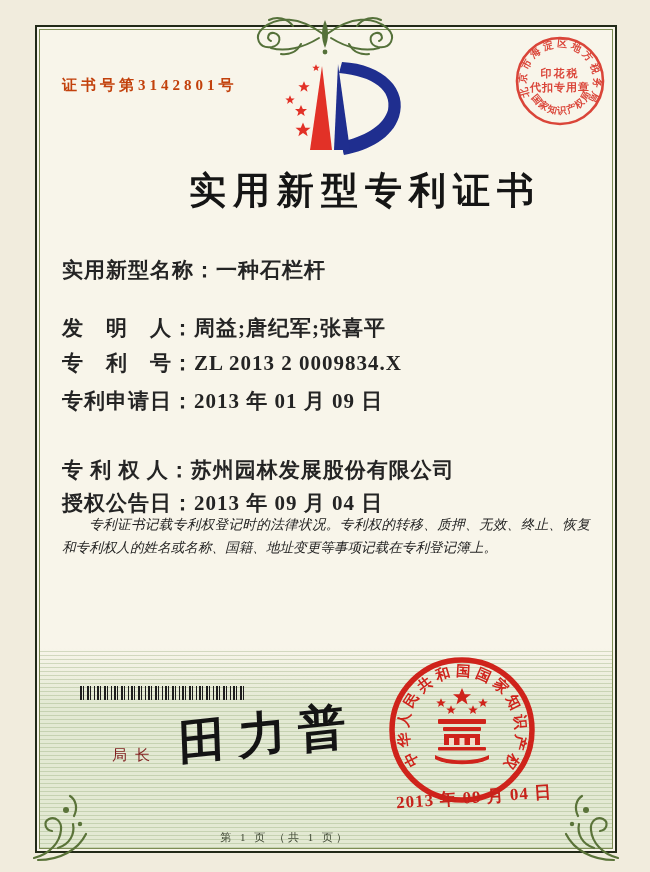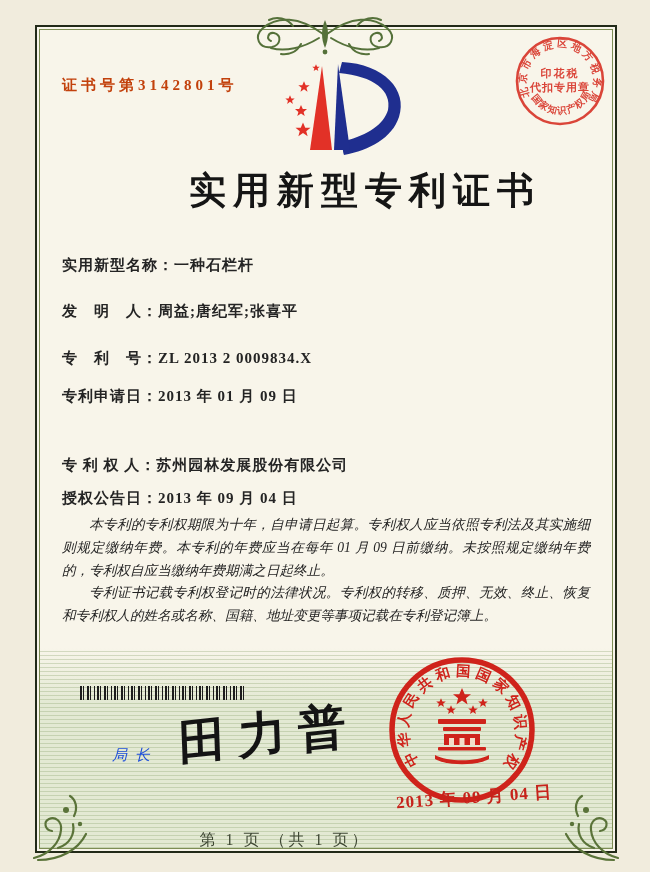--- a/index.html
+++ b/index.html
@@ -25,57 +25,57 @@
   .cert-no{
     position:absolute;left:62px;top:76px;font-size:15px;font-weight:600;
     letter-spacing:4px;color:#c2410c;
   }
   .logo{position:absolute;left:282px;top:56px;}
   .title{
     position:absolute;left:0;top:166px;width:650px;text-align:center;
     font-size:37px;font-weight:700;letter-spacing:7px;color:#151515;padding-left:40px;
   }
   .field{
-    position:absolute;left:62px;font-size:15px;font-weight:600;
+    position:absolute;left:62px;font-size:21px;font-weight:600;
     letter-spacing:1px;color:#242424;white-space:nowrap;
   }
   .field .val{font-weight:600;}
   .body-text{
     position:absolute;left:62px;top:514px;width:528px;
     font-size:13.6px;line-height:1.68;color:#232323;
     font-style:italic;text-align:justify;
   }
   .body-text p{margin:0;text-indent:2em;}
   .barcode{
     position:absolute;left:80px;top:686px;width:166px;height:14px;
     background:repeating-linear-gradient(90deg,
       #1d1d1d 0 2px, rgba(0,0,0,0) 2px 3px,
       #1d1d1d 3px 4px, rgba(0,0,0,0) 4px 7px,
       #1d1d1d 7px 9px, rgba(0,0,0,0) 9px 10px,
       #1d1d1d 10px 11px, rgba(0,0,0,0) 11px 14px,
       #1d1d1d 14px 15px, rgba(0,0,0,0) 15px 17px);
   }
   .director{
     position:absolute;left:112px;top:746px;font-size:15px;
-    letter-spacing:8px;color:#1d4ed8;font-style:italic;
+    letter-spacing:8px;color:#7f1d1d;
   }
   .signature{
     position:absolute;left:178px;top:702px;font-size:48px;font-weight:700;
     letter-spacing:12px;color:#141414;
     transform:rotate(-6deg) skewX(-4deg);white-space:nowrap;
   }
   .seal{position:absolute;left:387px;top:655px;}
   .seal-date{
     position:absolute;left:396px;top:786px;width:150px;text-align:center;
     font-size:17px;font-weight:700;color:#c6231b;letter-spacing:1px;
     transform:rotate(-4deg);white-space:nowrap;
   }
   .footer{
     position:absolute;left:0;top:830px;width:570px;text-align:center;
-    font-size:16px;letter-spacing:3px;color:#3e4733;
+    font-size:11px;letter-spacing:3px;color:#3e4733;
   }
   .tax-stamp{position:absolute;left:514px;top:35px;opacity:.92;}
   .ornament-top{position:absolute;left:215px;top:8px;}
   .corner{position:absolute;}
   .corner.bl{left:28px;top:786px;}
   .corner.br{left:552px;top:786px;transform:scaleX(-1);}
   svg text{font-family:"Liberation Serif","DejaVu Serif",serif;}
 </style>
 </head>
 <body>
@@ -140,38 +140,37 @@
     <use href="#lstar" transform="translate(19,55) scale(1.0)"></use>
     <use href="#lstar" transform="translate(21,74) scale(1.25)"></use>
   </g>
 </svg>
 
 <div class="title">实用新型专利证书</div>
 
 <div class="field" style="top:256px">
   <span>实用新型名称：</span><span class="val">一种石栏杆</span>
 </div>
-<div class="field" style="top:302px">
+<div class="field" style="top:314px">
   <span>发　明　人：</span><span class="val">周益;唐纪军;张喜平</span>
 </div>
 <div class="field" style="top:349px">
   <span>专　利　号：</span><span class="val">ZL 2013 2 0009834.X</span>
 </div>
 <div class="field" style="top:387px">
   <span>专利申请日：</span><span class="val">2013 年 01 月 09 日</span>
 </div>
 <div class="field" style="top:456px">
   <span>专 利 权 人：</span><span class="val">苏州园林发展股份有限公司</span>
 </div>
 <div class="field" style="top:489px">
   <span>授权公告日：</span><span class="val">2013 年 09 月 04 日</span>
 </div>
 
 <div class="body-text">
-  <p>本专利的专利权期限为十年，自申请日起算。专利权人应当依照专利法及其实施细则规定缴纳年费。本专利的年费应当在每年 01 月 09 日前缴纳。未按照规定缴纳年费的，专利权自应当缴纳年费期满之日起终止。</p>
   <p>专利证书记载专利权登记时的法律状况。专利权的转移、质押、无效、终止、恢复和专利权人的姓名或名称、国籍、地址变更等事项记载在专利登记簿上。</p>
 </div>
 
 <div class="barcode"></div>
 
 <div class="director">局长</div>
 <div class="signature">田力普</div>
 
 <svg class="seal" width="150" height="150" viewBox="0 0 150 150">
   <defs>

